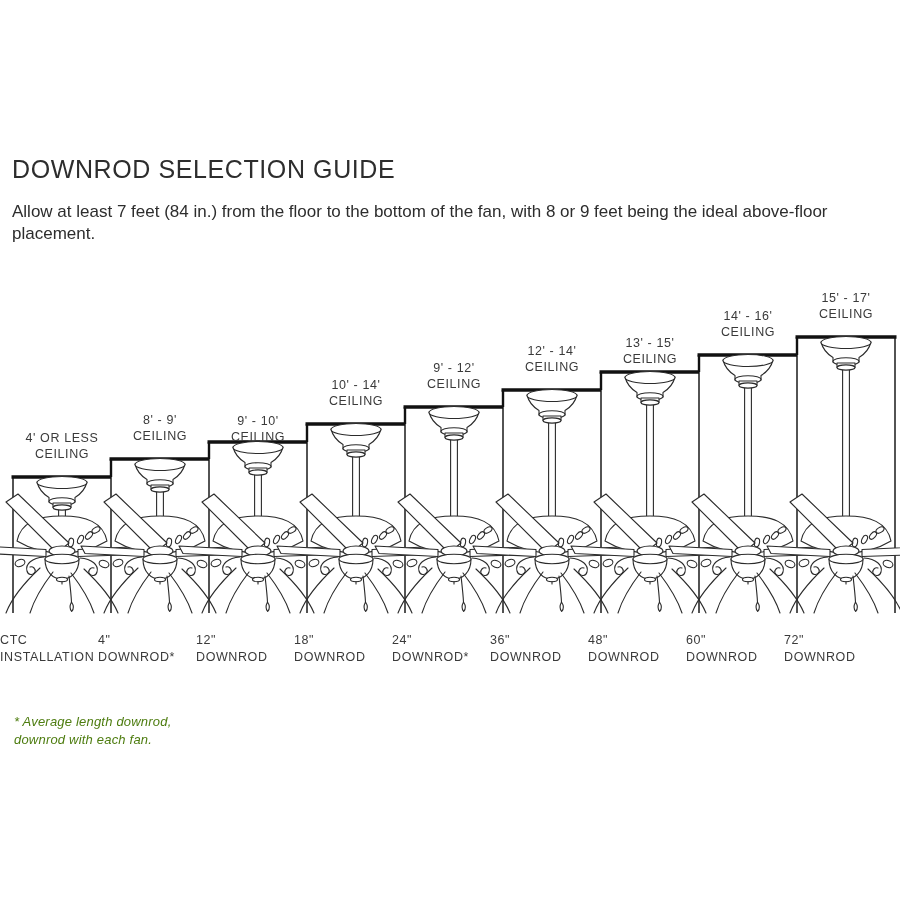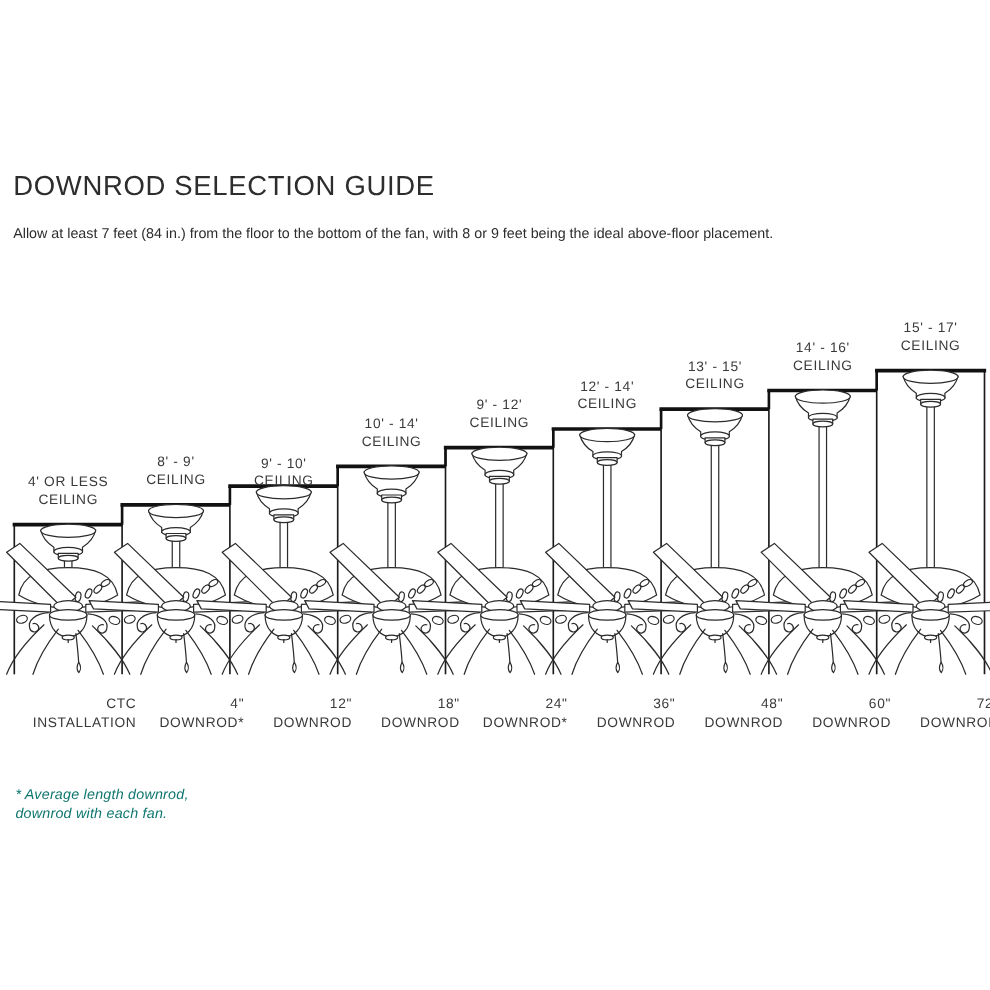--- a/index.html
+++ b/index.html
@@ -1,28 +1,28 @@
 <!DOCTYPE html>
 <html><head>
 <meta charset="utf-8">
 <style>
   html,body{margin:0;padding:0;background:#fff;}
   .page{position:relative;width:900px;height:900px;background:#ffffff;overflow:hidden;
         font-family:"Liberation Sans",sans-serif;}
   .title{position:absolute;left:12px;top:155px;font-size:25px;letter-spacing:.6px;
          color:#2d2d2d;white-space:nowrap;}
-  .desc{position:absolute;left:12px;top:201px;width:845px;font-size:13px;line-height:22px;
+  .desc{position:absolute;left:12px;top:201px;width:845px;font-size:17px;line-height:22px;
         color:#2d2d2d;}
   .diagram-svg{position:absolute;left:0;top:0;}
   .clabel{position:absolute;width:120px;text-align:center;font-size:12.5px;line-height:15.5px;
           letter-spacing:.6px;color:#3a3a3a;}
-  .blabel{position:absolute;width:124px;text-align:right;font-size:12.5px;line-height:17px;
+  .blabel{position:absolute;width:124px;text-align:left;font-size:12.5px;line-height:17px;
           letter-spacing:.6px;color:#3a3a3a;top:632px;}
   .fnote{position:absolute;left:14px;top:713px;font-size:13px;font-style:italic;
-         color:#0f766e;line-height:18px;letter-spacing:.2px;}
+         color:#4d7c0f;line-height:18px;letter-spacing:.2px;}
   
   .w{fill:#ffffff;stroke:#2b2b2b;stroke-width:1.1;stroke-linejoin:round;}
   .s{fill:none;stroke:#2b2b2b;stroke-width:1.1;stroke-linecap:round;}
   .rod{fill:#ffffff;stroke:#2b2b2b;stroke-width:1.1;}
   .border{stroke:#1a1a1a;stroke-width:1.5;}
   .step{stroke:#111111;stroke-width:2.4;}
   .ceilline{stroke:#111111;stroke-width:3.4;}
 </style>
 </head>
 <body>
@@ -163,21 +163,21 @@
     <div>CEILING</div>
   </div>
   <div class="clabel" style="left:394px;top:361px">
     <div>9' - 12'</div>
     <div>CEILING</div>
   </div>
   <div class="clabel" style="left:492px;top:344px">
     <div>12' - 14'</div>
     <div>CEILING</div>
   </div>
-  <div class="clabel" style="left:590px;top:326px">
+  <div class="clabel" style="left:590px;top:336px">
     <div>13' - 15'</div>
     <div>CEILING</div>
   </div>
   <div class="clabel" style="left:688px;top:309px">
     <div>14' - 16'</div>
     <div>CEILING</div>
   </div>
   <div class="clabel" style="left:786px;top:291px">
     <div>15' - 17'</div>
     <div>CEILING</div>

